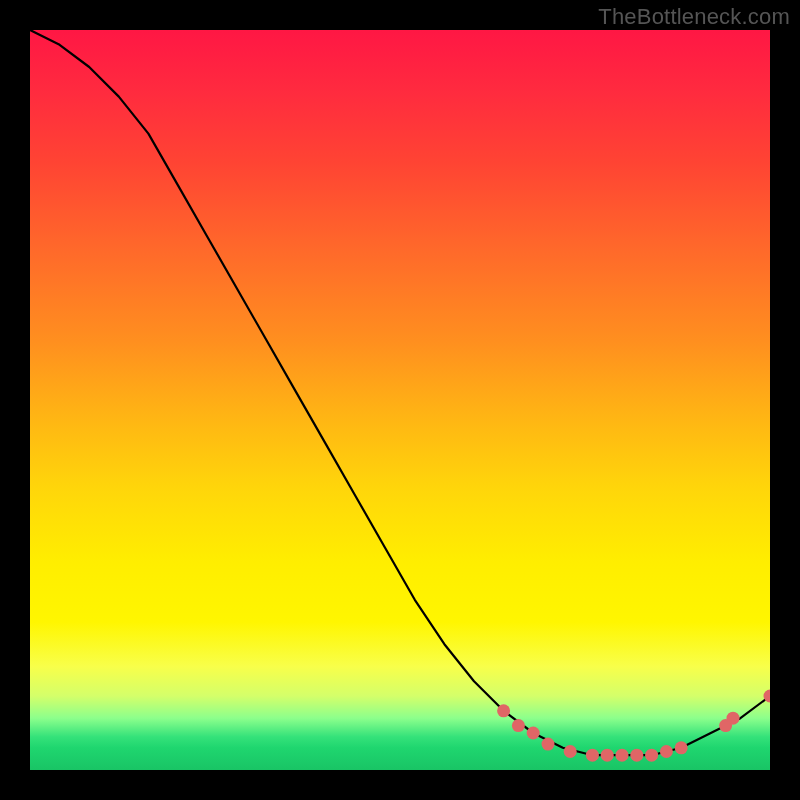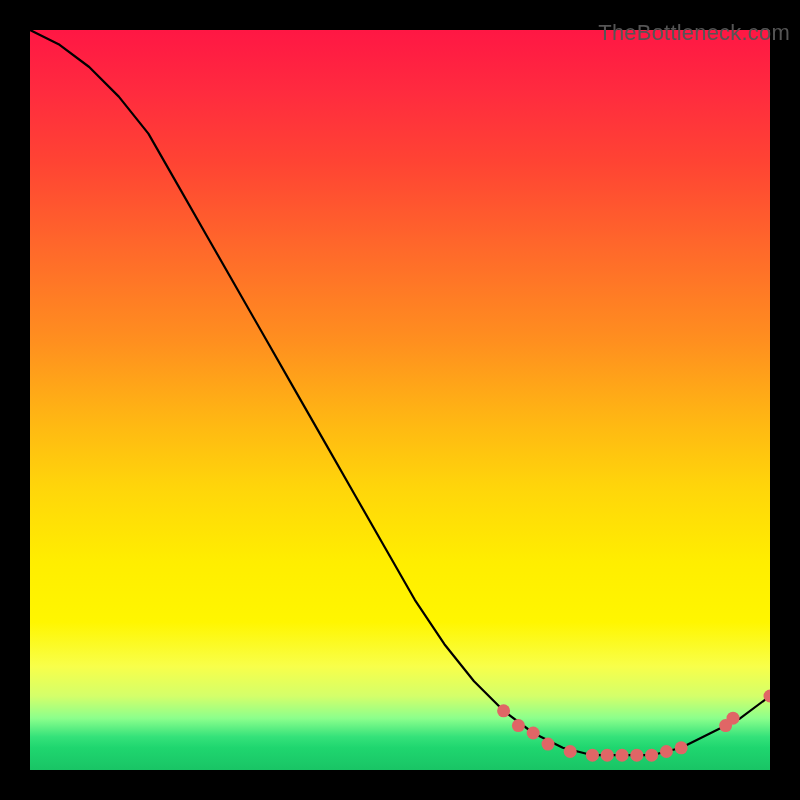--- a/index.html
+++ b/index.html
@@ -47,21 +47,21 @@
   .overlay {
     position: absolute;
     left: 30px;
     top: 30px;
     width: 740px;
     height: 740px;
     pointer-events: none;
   }
   .watermark {
     position: absolute;
-    top: 20px;
+    top: 4px;
     right: 10px;
     color: #555555;
     font-size: 22px;
     font-weight: 400;
     letter-spacing: 0.2px;
   }
 </style>
 </head>
 <body>
 

